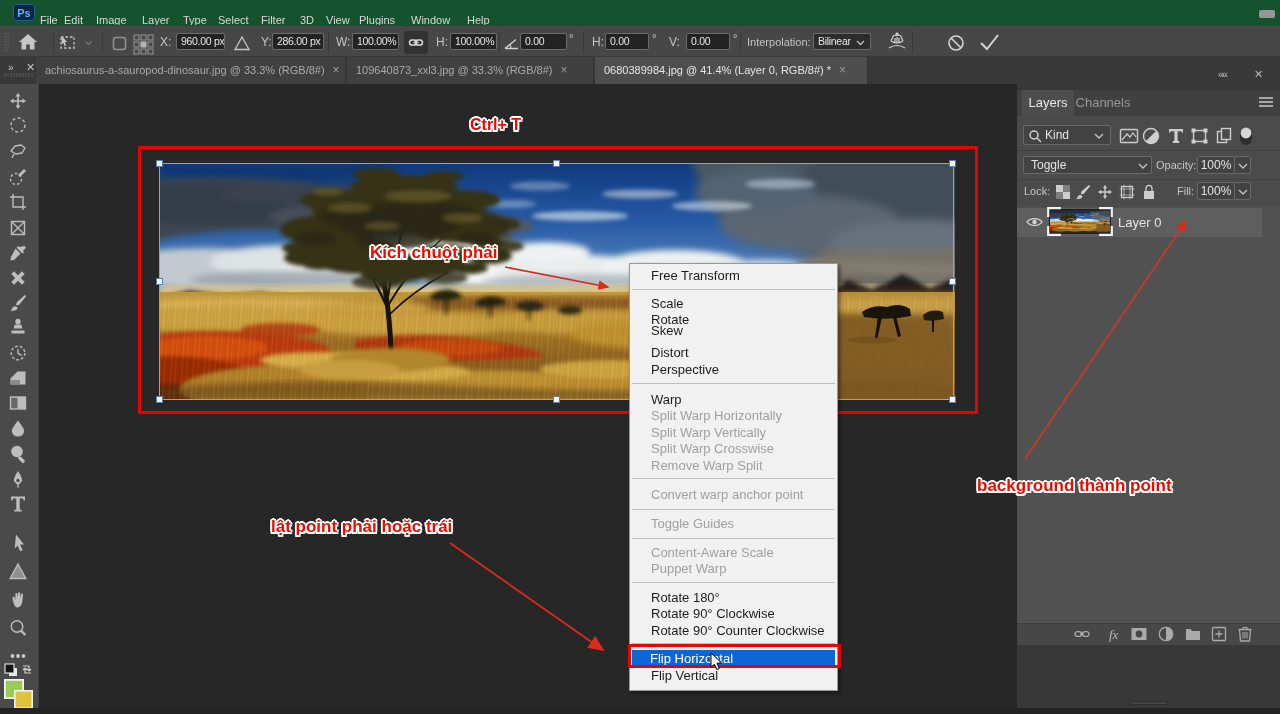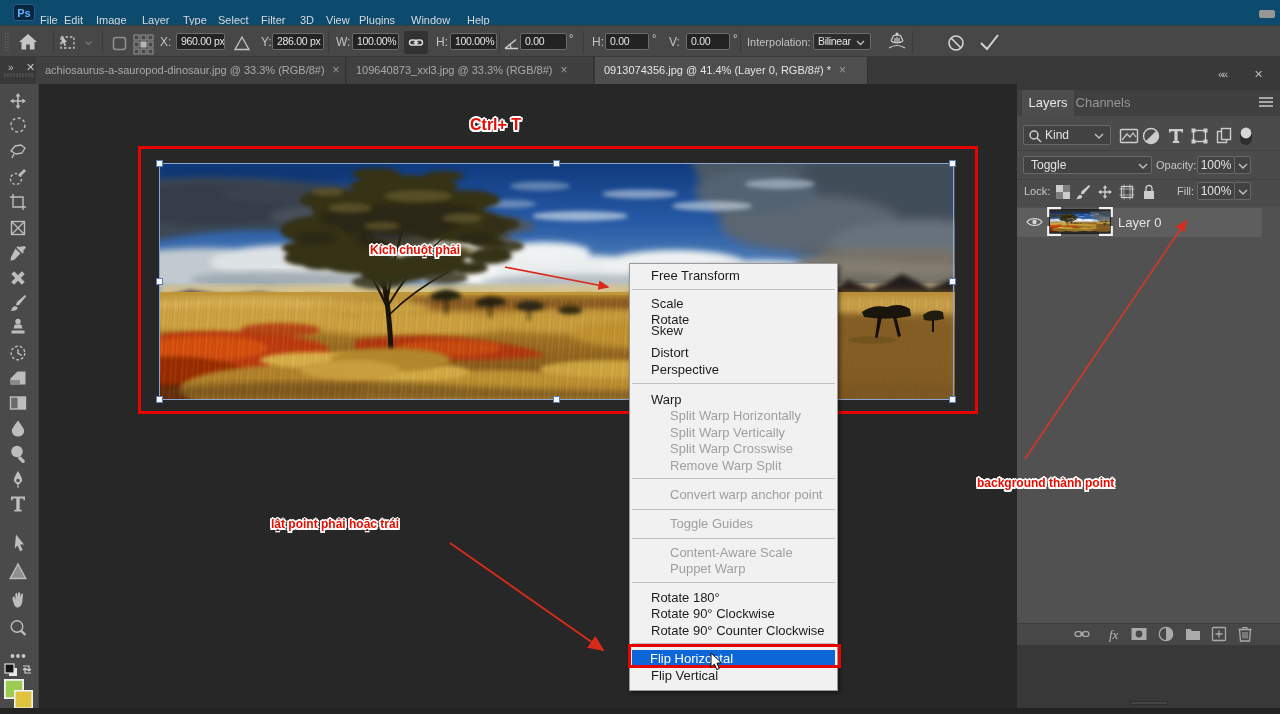--- a/index.html
+++ b/index.html
@@ -1,21 +1,21 @@
 <!DOCTYPE html>
 <html><head>
 <meta charset="utf-8">
 <style>
   * { margin:0; padding:0; box-sizing:border-box; }
   html,body { width:1280px; height:714px; overflow:hidden; background:#272727;
     font-family:"Liberation Sans", sans-serif; }
   .abs { position:absolute; }
   #stage { position:relative; width:1280px; height:714px; }
   
-  #menubar { position:absolute; left:0; top:0; width:1280px; height:25px; background:#0c4a6e; }
+  #menubar { position:absolute; left:0; top:0; width:1280px; height:25px; background:#14532d; }
   #pslogo { position:absolute; left:13px; top:4px; width:22px; height:17px; background:#0a2740;
     border:1px solid #2a5a8c; border-radius:3px; color:#5cb3ff; font-size:11px; font-weight:bold;
     text-align:center; line-height:16px; }
   .mi { position:absolute; top:14px; color:#d9d9d9; font-size:11px; }
   #minbtn { position:absolute; left:1259px; top:10px; width:16px; height:8px; background:#969696; border-radius:2px; }
   
   #optbar { position:absolute; left:0; top:25px; width:1280px; height:31px; background:#474747; border-top:1px solid #3c3c3c; }
   .sep { position:absolute; top:5px; width:1px; height:22px; background:#3a3a3a; }
   .olbl { position:absolute; top:9px; color:#c3c3c3; font-size:12px; }
   .oinput { position:absolute; top:7px; height:17px; background:#232323; border:1px solid #6b6b6b;
@@ -28,32 +28,32 @@
   .tab .tx { padding:0 8px 0 9px; }
   .tab .cl { color:#9a9a9a; font-size:12px; padding-right:8px; }
   .tab.active { background:#4e4e4e; color:#e6e6e6; }
   
   #toolbar { position:absolute; left:0; top:84px; width:39px; height:630px; background:#4a4a4a; border-right:1px solid #404040; }
   
   #canvas { position:absolute; left:39px; top:84px; width:978px; height:630px; background:#272727; }
   #botstrip { position:absolute; left:0; top:708px; width:1280px; height:6px; background:#232323; }
   
   .redbox { position:absolute; border:3px solid #e60400; }
-  .ann { position:absolute; color:#e80d00; font-weight:bold; font-size:12px; white-space:nowrap;
+  .ann { position:absolute; color:#e80d00; font-weight:bold; font-size:17px; white-space:nowrap;
     text-shadow:-1.5px -1.5px 0 #fff, 1.5px -1.5px 0 #fff, -1.5px 1.5px 0 #fff, 1.5px 1.5px 0 #fff,
       0 -1.8px 0 #fff, 0 1.8px 0 #fff, -1.8px 0 0 #fff, 1.8px 0 0 #fff; }
   
   .handle { position:absolute; width:7px; height:7px; background:#f8f8f8; border:1px solid #5a7db3; }
   #bbox { position:absolute; left:159px; top:163px; width:795px; height:237px; border:1px solid #88a6d4; }
   
   #cmenu { position:absolute; left:629px; top:263px; width:209px; height:428px; background:#f1f1f1;
     border:1px solid #999999; box-shadow:2px 2px 4px rgba(0,0,0,0.45); }
   .mrow { position:absolute; left:1px; width:205px; height:17px; color:#1c1c1c; font-size:13px;
     line-height:17px; padding-left:20px; white-space:nowrap; }
-  .mrow.dis { color:#9f9f9f;margin-left:19px; }
+  .mrow.dis { color:#9f9f9f; }
   .msep { position:absolute; left:2px; width:203px; height:1px; background:#c0c0c0; }
   #fliprect { position:absolute; left:628px; top:644px; width:213px; height:24px; border:3px solid #e60400; }
   
   #rpanel { position:absolute; left:1017px; top:84px; width:291px; height:630px; background:#4b4b4b; }
   .pctl { position:absolute; background:#424242; border:1px solid #686868; border-radius:2px; color:#e3e3e3; font-size:12px; }
   .plbl { position:absolute; color:#c6c6c6; font-size:11px; }
 </style>
 </head>
 <body>
 <div id="stage">
@@ -160,21 +160,21 @@
     <div class="olbl" style="left:747px;font-size:11px;top:10px">Interpolation:</div>
     <div class="oinput" style="left:813px;width:58px;background:#2c2c2c">Bilinear<svg style="position:absolute;right:4px;top:6px" width="10" height="7" fill="none" stroke="#c0c0c0" stroke-width="1.3">
           <path d="M1,1 L4.5,4.5 L8,1"></path>
         </svg></div>
     <div class="sep" style="left:912px"></div>
   </div>
 
   <div id="tabbar">
     <div class="tab" style="left:36px;width:310px"><span class="tx">achiosaurus-a-sauropod-dinosaur.jpg @ 33.3% (RGB/8#)</span><span class="cl">×</span></div>
     <div class="tab" style="left:347px;width:247px"><span class="tx">109640873_xxl3.jpg @ 33.3% (RGB/8#)</span><span class="cl">×</span></div>
-    <div class="tab active" style="left:595px;width:273px"><span class="tx">0913074356.jpg @ 41.4% (Layer 0, RGB/8#) *</span><span class="cl">×</span></div>
+    <div class="tab active" style="left:595px;width:273px"><span class="tx">0680389984.jpg @ 41.4% (Layer 0, RGB/8#) *</span><span class="cl">×</span></div>
   </div>
 
   <div id="toolbar">
     <svg width="39" height="630" viewBox="0 0 39 630" fill="none" stroke="#bdbdbd" stroke-width="1.4">
 
       <g transform="translate(18,17)" stroke="none" fill="#bdbdbd">
         <path d="M0,-8 L2.6,-4.4 L0.8,-4.4 L0.8,-0.8 L4.4,-0.8 L4.4,-2.6 L8,0 L4.4,2.6 L4.4,0.8 L0.8,0.8 L0.8,4.4 L2.6,4.4 L0,8 L-2.6,4.4 L-0.8,4.4 L-0.8,0.8 L-4.4,0.8 L-4.4,2.6 L-8,0 L-4.4,-2.6 L-4.4,-0.8 L-0.8,-0.8 L-0.8,-4.4 L-2.6,-4.4 Z"></path>
       </g>
 
       <circle cx="18" cy="41" r="7" stroke-dasharray="3 2.4"></circle>

